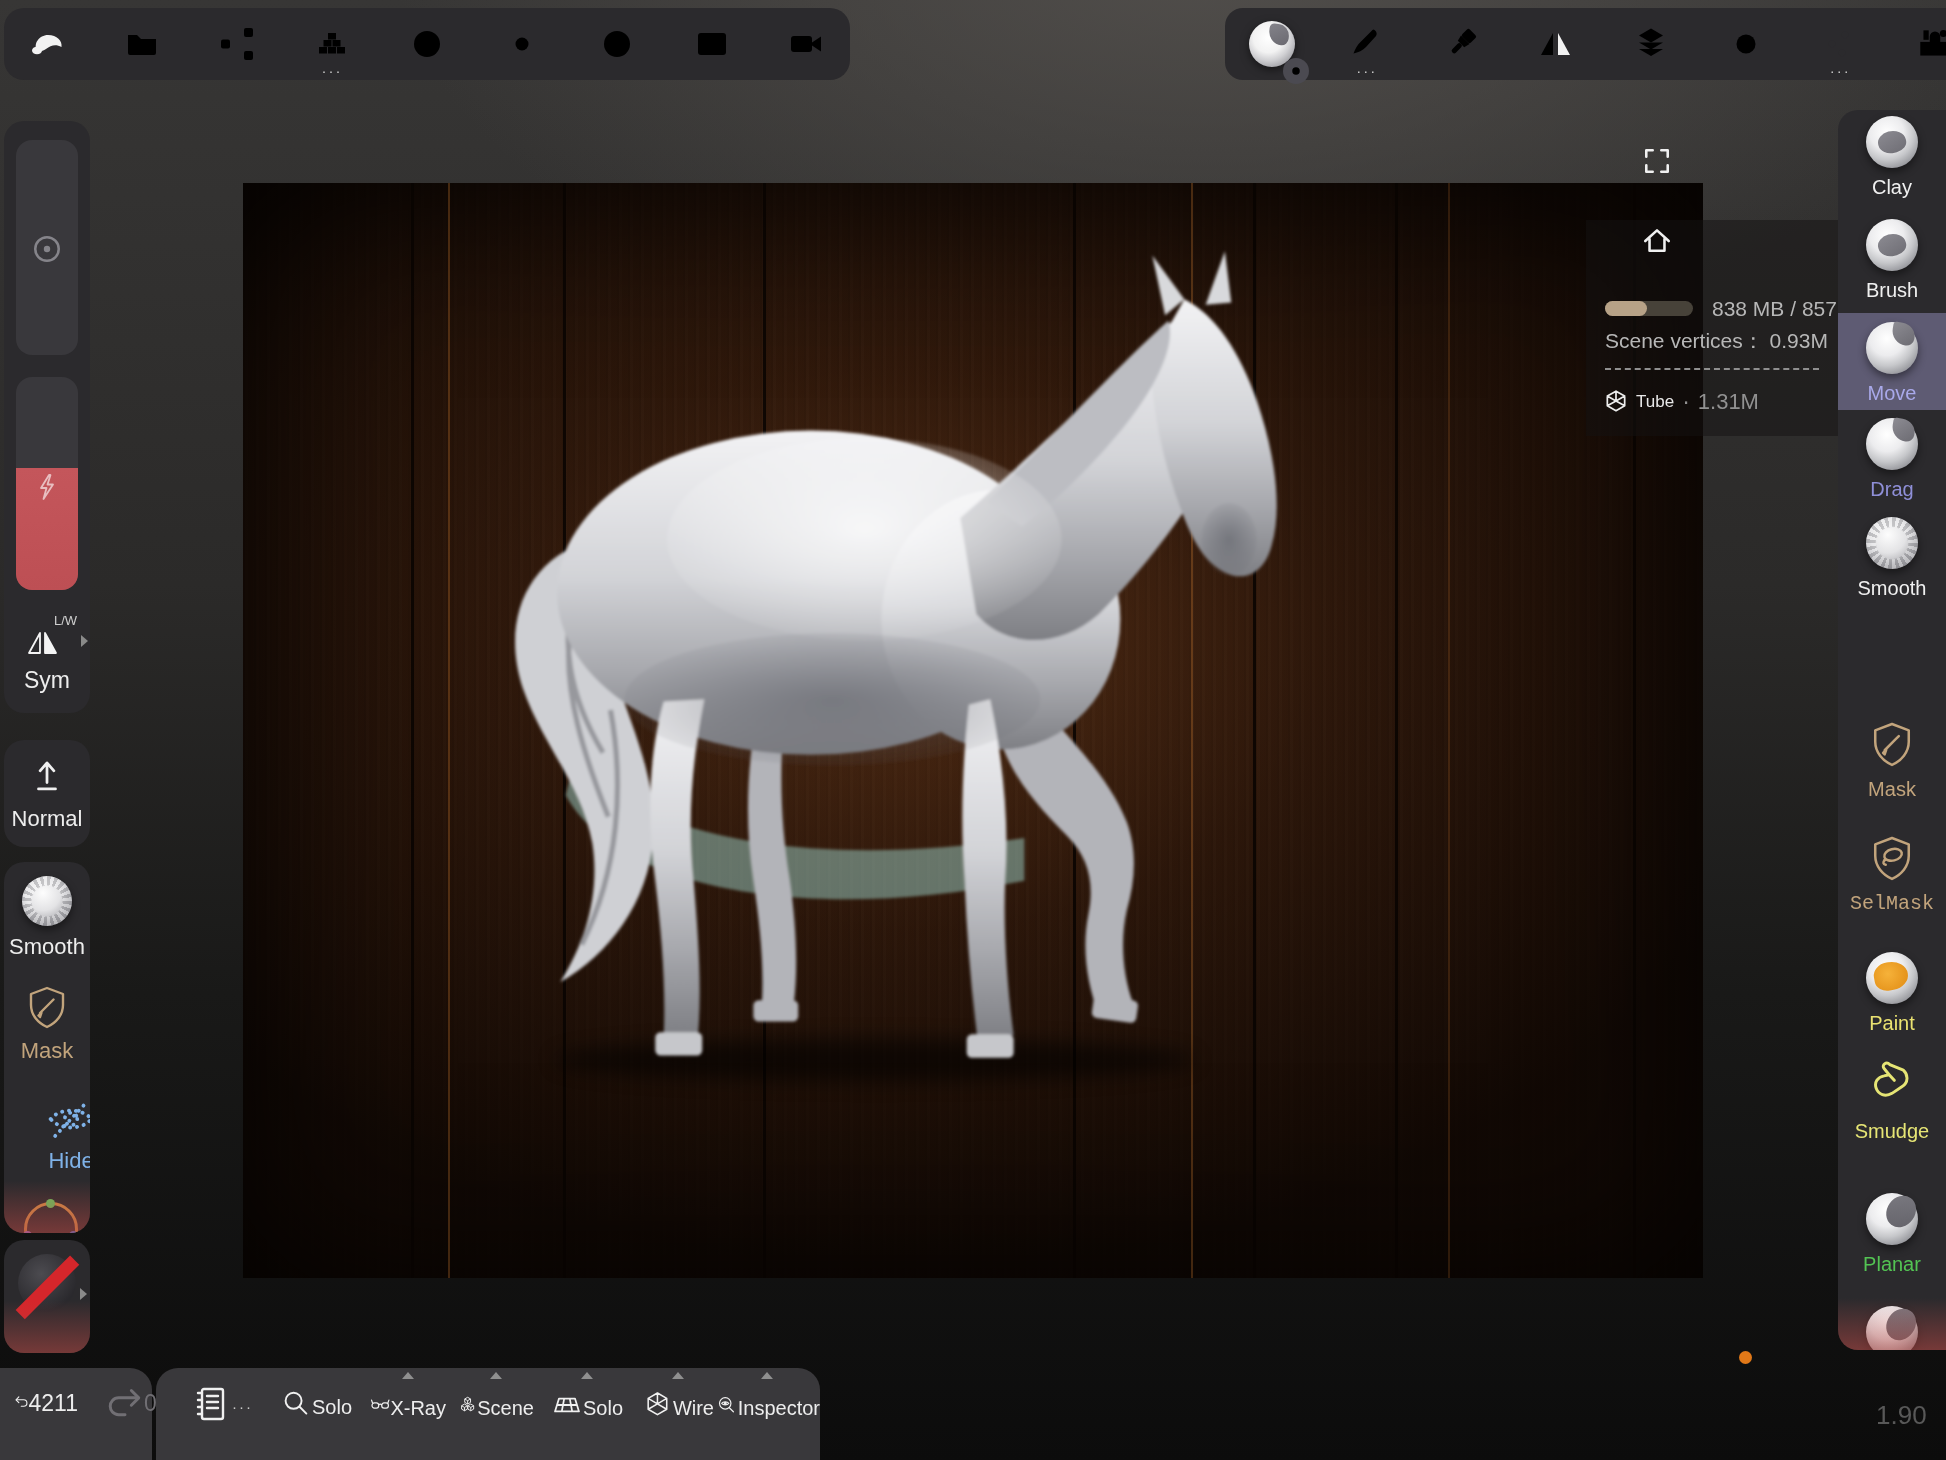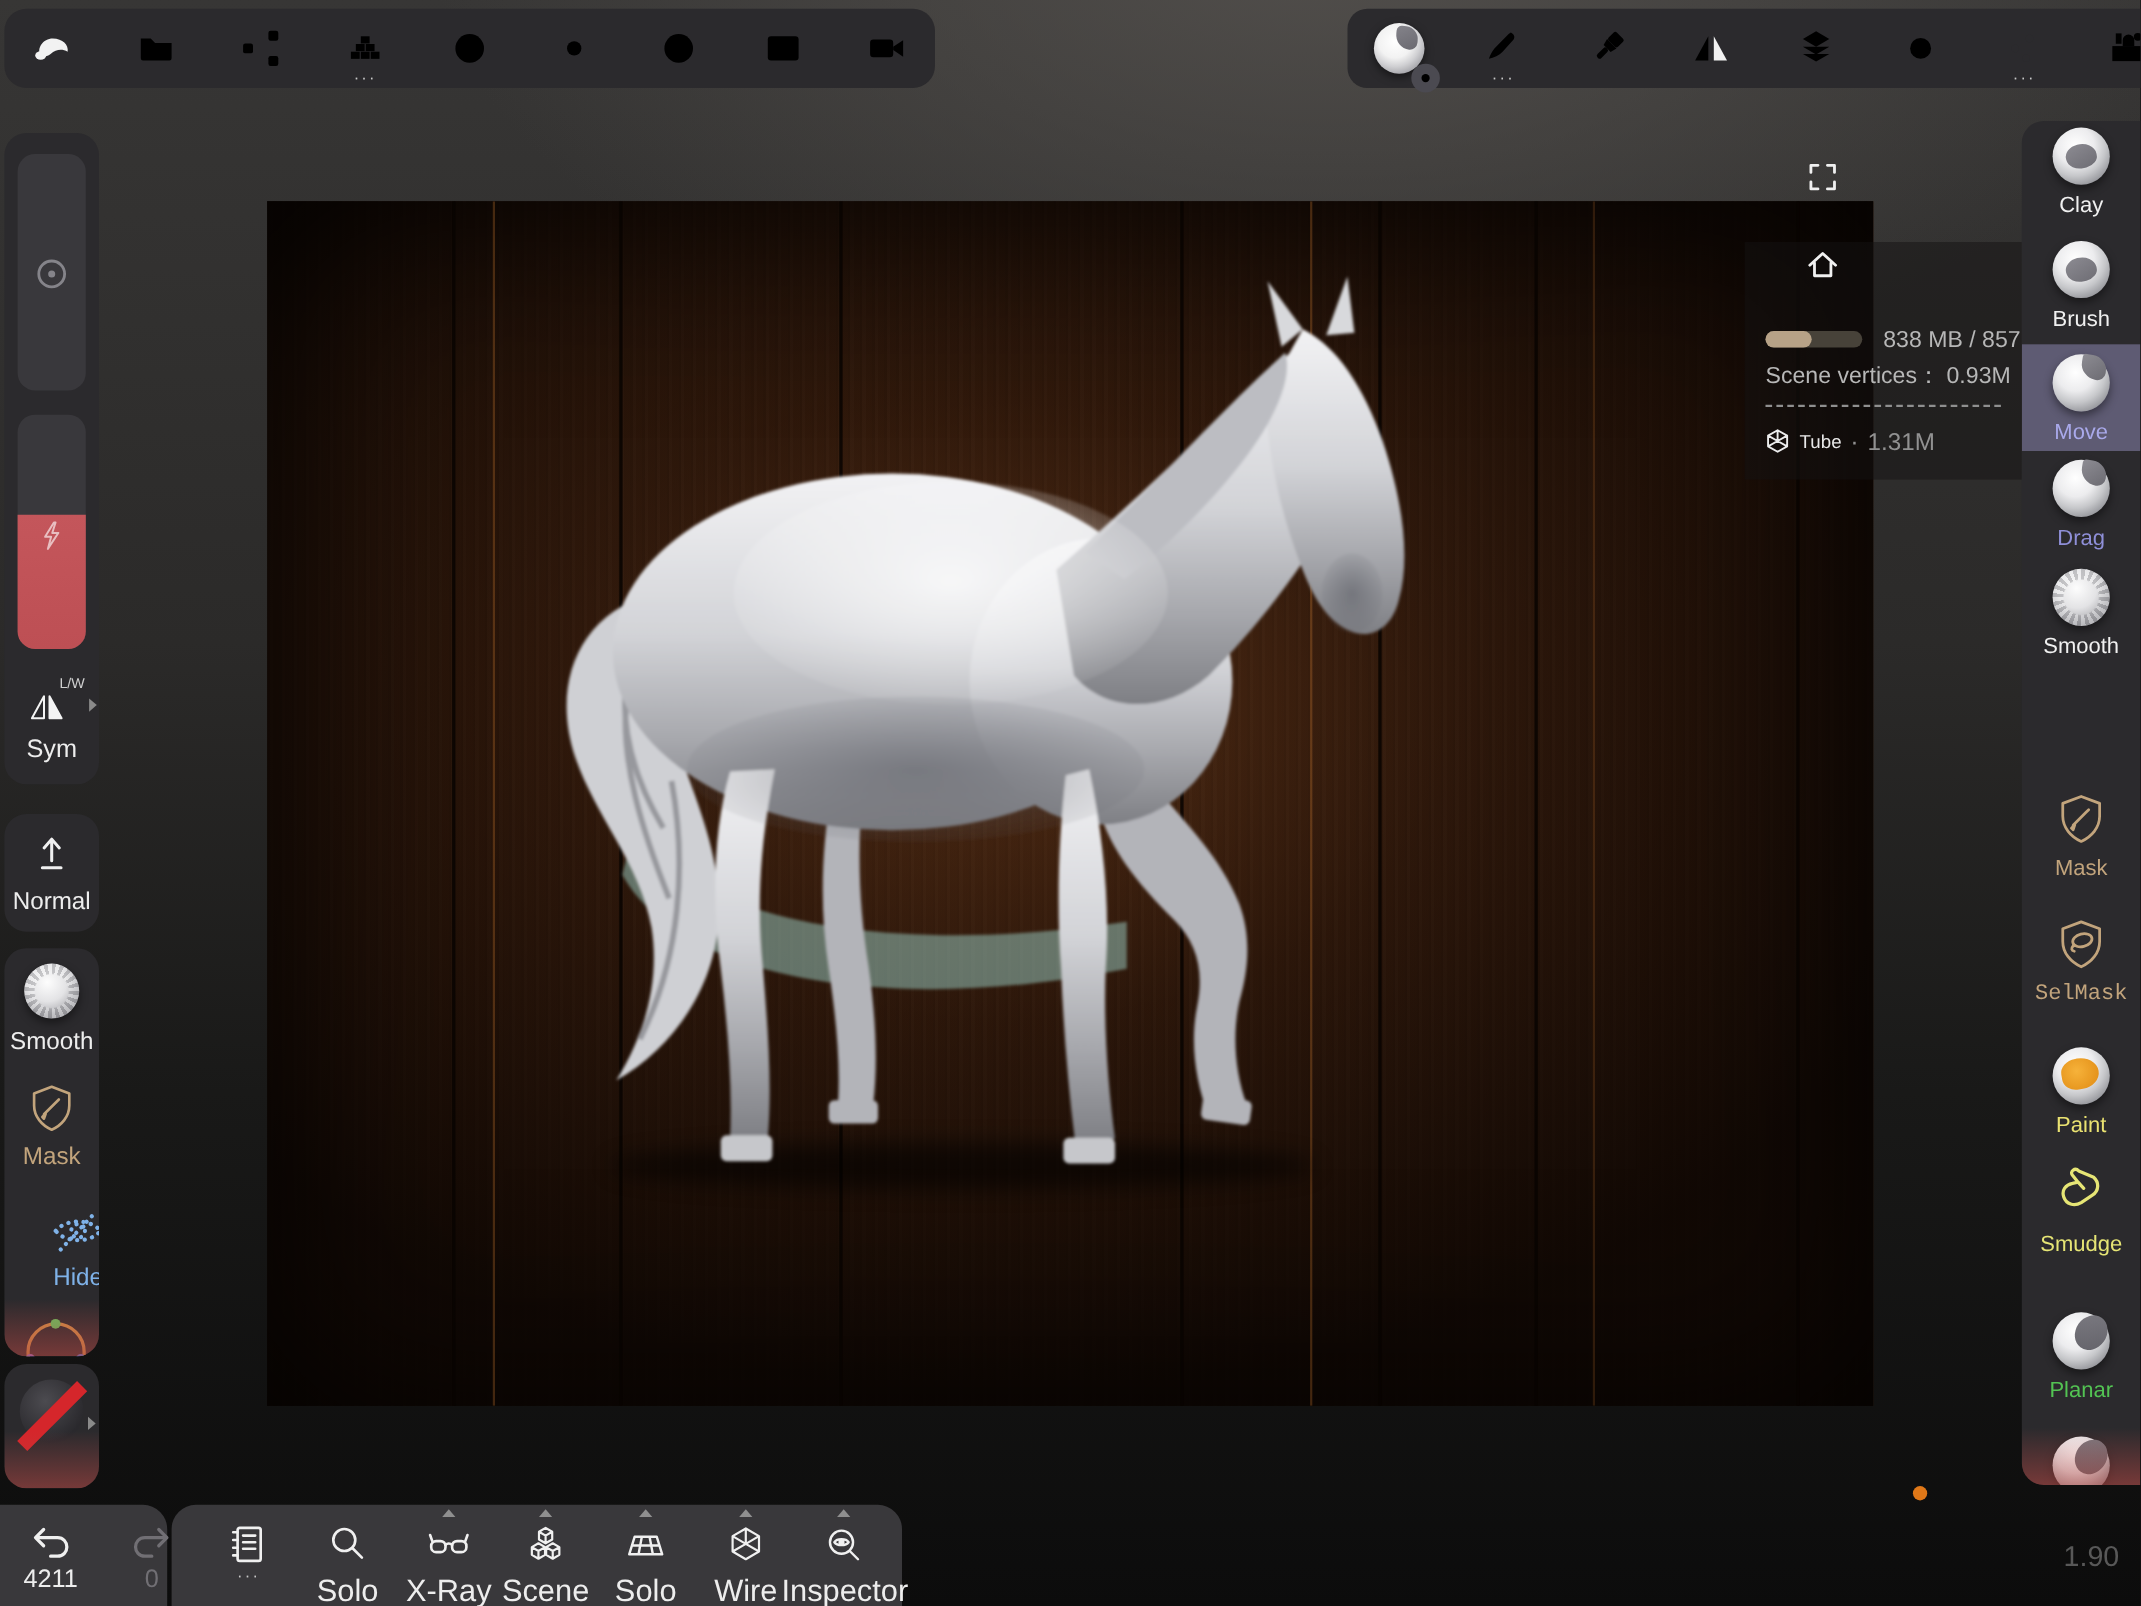--- a/index.html
+++ b/index.html
@@ -78,22 +78,22 @@
 
   
   #gizmo{left:1696px;top:144px;width:108px;height:108px;border-radius:50%;
     background:radial-gradient(circle at 42% 32%, #6fdd6f, #44b84a 70%, #2f8f38);overflow:hidden;box-shadow:0 4px 10px rgba(0,0,0,.4);}
   .gz-red{position:absolute;left:-2px;top:26px;width:56px;height:60px;background:#a23a36;border-radius:42%;display:flex;align-items:center;justify-content:center;}
   .gz-blue{position:absolute;right:-2px;top:22px;width:58px;height:64px;background:#3f51a5;border-radius:42%;display:flex;align-items:center;justify-content:center;}
   .gz-lbl{font-size:15px;color:#151522;font-weight:bold;}
 
   
   .bbar{top:1368px;height:120px;background:#39383b;border-radius:22px;}
-  .btool{position:absolute;display:flex;flex-direction:column;align-items:center;color:#f0f0f0;}
-  .btool .lbl{font-size:28px;margin-top:6px;}
+  .btool{position:absolute;display:flex;flex-direction:row;align-items:center;color:#f0f0f0;}
+  .btool .lbl{font-size:20px;margin-top:6px;}
 
   .slash-sphere{width:58px;height:58px;border-radius:50%;position:relative;overflow:visible;
     background:radial-gradient(circle at 40% 34%,#4c4b50,#2a292d 72%);}
   .slash-sphere::after{content:"";position:absolute;left:-16%;top:46%;width:132%;height:13px;background:#d5262b;transform:rotate(-45deg);}
 
   .gizmo-mini{width:48px;height:48px;border-radius:50%;border:3px solid #cf8a45;position:relative;}
   .gizmo-mini i{position:absolute;width:9px;height:9px;border-radius:50%;}
 </style>
 </head>
 <body>

